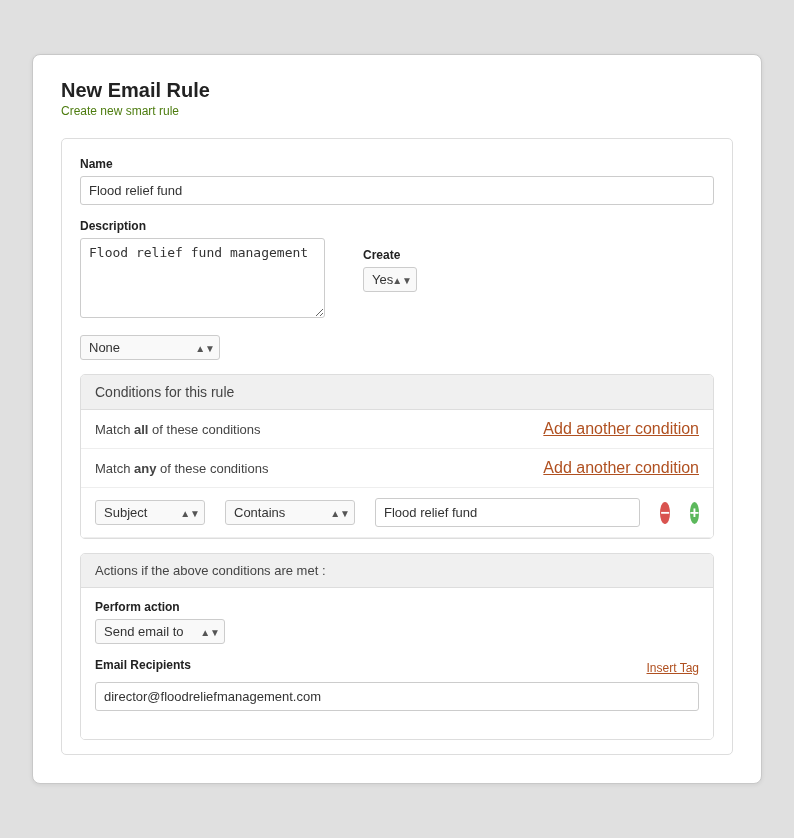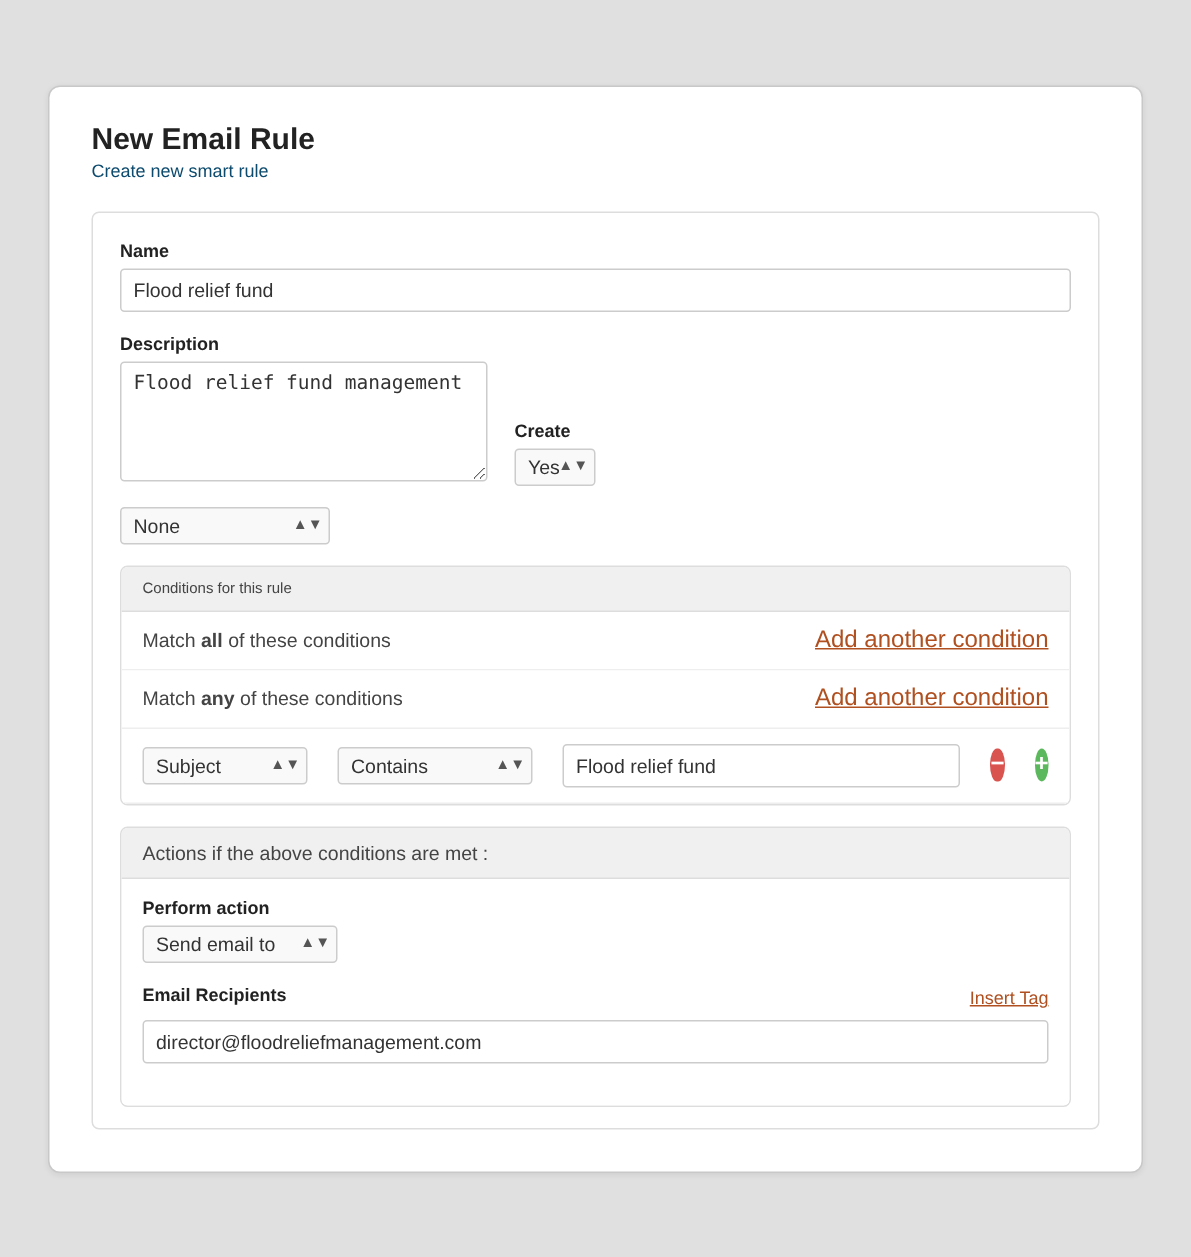--- a/index.html
+++ b/index.html
@@ -23,21 +23,21 @@
       box-shadow: 0 1px 4px rgba(0,0,0,0.08);
     }
     .card-title {
       font-size: 20px;
       font-weight: bold;
       color: #222;
       margin-bottom: 2px;
     }
     .card-subtitle {
       font-size: 12px;
-      color: #0c4a6e;
+      color: #4d7c0f;
       margin-bottom: 20px;
     }
     .form-section {
       background: #fff;
       border: 1px solid #ddd;
       border-radius: 5px;
       padding: 18px 18px 14px 18px;
       margin-bottom: 0;
     }
     .field-label {
@@ -61,22 +61,22 @@
       border-radius: 3px;
       padding: 6px 8px;
       font-size: 13px;
       color: #333;
       resize: vertical;
       height: 80px;
       outline: none;
     }
     .row-flex {
       display: flex;
-      gap: 18px;
-      align-items: flex-end;
+      gap: 38px;
+      align-items: center;
       margin-bottom: 14px;
     }
     .col-desc {
       flex: 0 0 245px;
     }
     .col-active {
       flex: 0 0 auto;
     }
     .select-wrap {
       position: relative;
@@ -110,21 +110,21 @@
     .conditions-section {
       border: 1px solid #ddd;
       border-radius: 5px;
       overflow: hidden;
       margin-top: 14px;
     }
     .conditions-header {
       background: #f0f0f0;
       border-bottom: 1px solid #ddd;
       padding: 9px 14px;
-      font-size: 10px;
+      font-size: 14px;
       color: #444;
       font-weight: normal;
     }
     .condition-row-header {
       display: flex;
       align-items: center;
       justify-content: space-between;
       padding: 10px 14px;
       border-bottom: 1px solid #eee;
       background: #fff;

